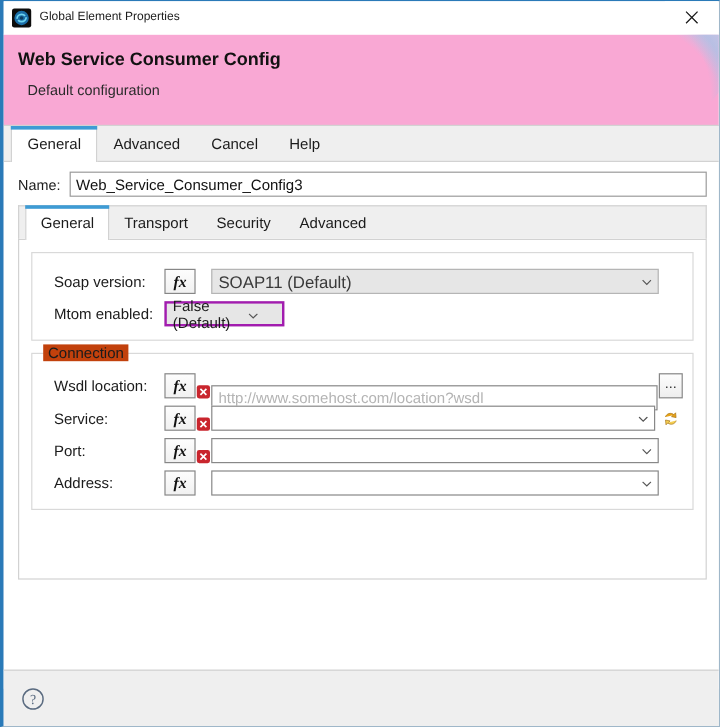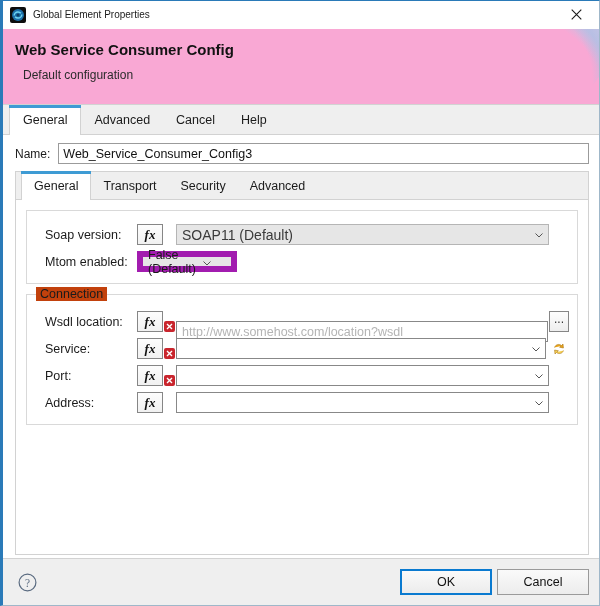--- a/index.html
+++ b/index.html
@@ -151,21 +151,21 @@
     padding-bottom:1px;
   }
   .itab.active:before{
     content:"";position:absolute;left:-1px;right:-1px;top:-1px;height:3px;
     background:#3e9bd4;
   }
   .inner-panel{
     border:1px solid #d2d2d2;
     background:#ffffff;
     box-sizing:border-box;
-    height:356px;
+    height:284px;
     padding:10px 10px 0 10px;
   }
   
   .group{
     position:relative;
     border:1px solid #d9d9d9;
     box-sizing:border-box;
     padding:10px 8px 8px 8px;
     margin-bottom:10px;
   }
@@ -220,21 +220,21 @@
     background:#e6e6e6;border:1px solid #b5b5b5;color:#3a3a3a;
   }
   .combo .chev{
     position:absolute;right:6px;top:50%;margin-top:-2px;
     width:7px;height:4px;
   }
   .combo .chev svg{display:block;}
   .combo-small{
     position:relative;
     width:100px;height:21px;flex:0 0 100px;
-    border:6px solid #a21caf;
+    border:2px solid #a21caf;
     background:#e6e6e6;
     box-sizing:border-box;
     display:flex;align-items:center;
     font-size:12.5px;color:#1b1b1b;
     padding:0 20px 0 5px;
     cursor:pointer;
   }
   .textfield{
     flex:1;height:21px;
     border:1px solid #888;
@@ -474,19 +474,15 @@
     </div>
   </div>
 
   <div class="footer">
     <div class="help-icon">
       <svg width="19" height="19" viewBox="0 0 19 19">
         <circle cx="9.5" cy="9.5" r="8.4" fill="none" stroke="#5a6b80" stroke-width="1.2"></circle>
         <text x="9.5" y="13.6" text-anchor="middle" font-family="Liberation Serif, serif" font-size="11.5" fill="#5a6b80">?</text>
       </svg>
     </div>
-    <div class="footer-btns">
-      <div class="btn primary">OK</div>
-      <div class="btn">Cancel</div>
-    </div>
   </div>
 
 </div>
 
 </body></html>

